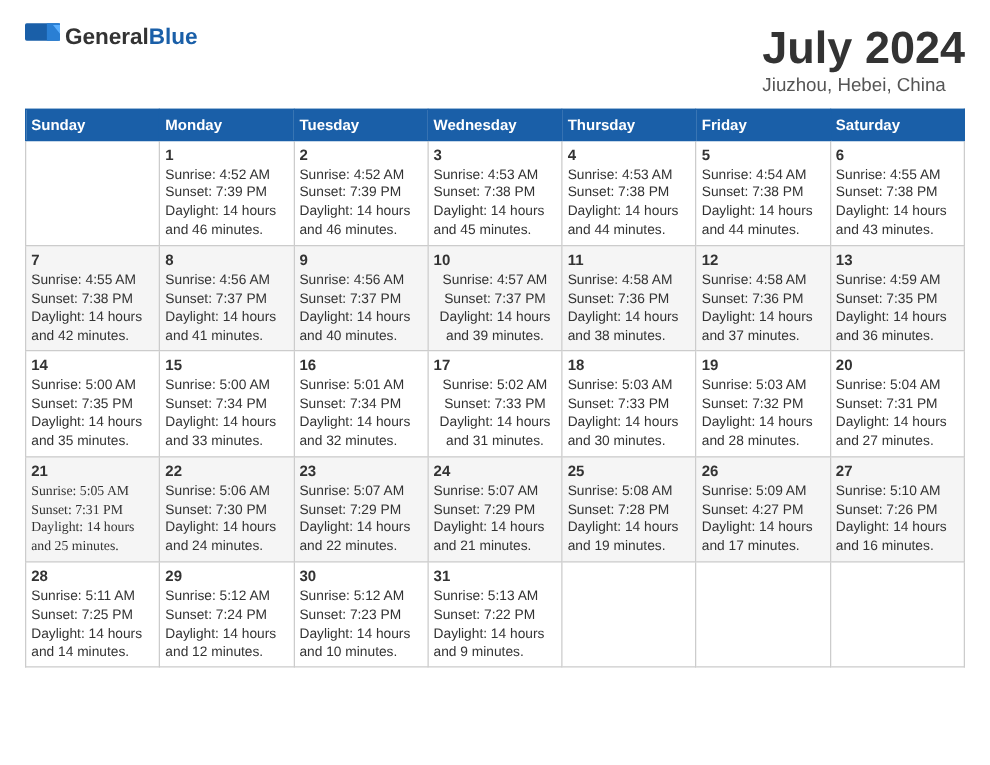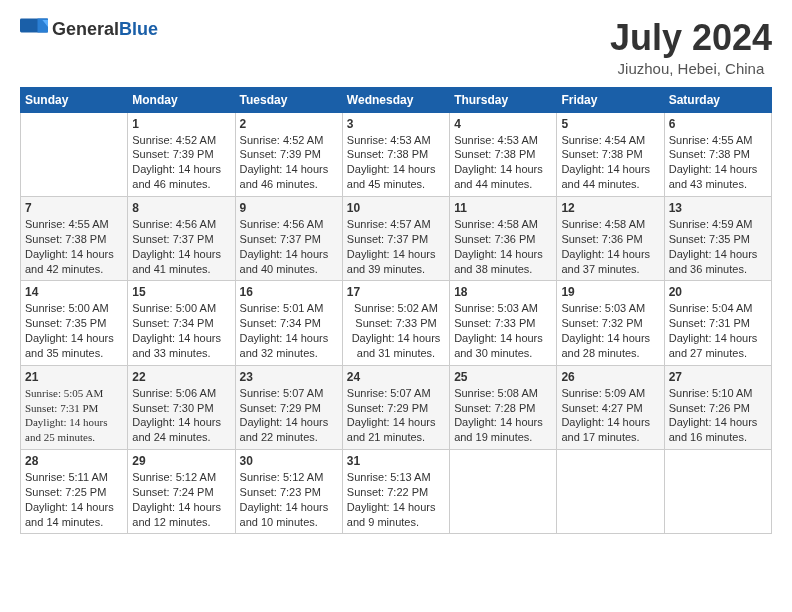--- a/index.html
+++ b/index.html
@@ -36,21 +36,21 @@
       font-size: 18px;
       font-weight: bold;
       color: #1a5fa8;
     }
     .logo-icon {
       width: 28px;
       height: 22px;
       display: inline-block;
     }
     .title-block {
-      text-align: center;
+      text-align: left;
     }
     .month-year {
       font-size: 36px;
       font-weight: bold;
       color: #333;
       line-height: 1.1;
     }
     .location {
       font-size: 15px;
       color: #555;
@@ -195,21 +195,21 @@
           </td>
           <td>
             <span class="day-number">9</span>
             <div class="cell-text" style="white-space: pre-line;">Sunrise: 4:56 AM
 Sunset: 7:37 PM
 Daylight: 14 hours
 and 40 minutes.</div>
           </td>
           <td>
             <span class="day-number">10</span>
-            <div class="cell-text" style="white-space: pre-line;">Sunrise: 4:57 AM
+            <div class="cell-text" style="white-space: pre-line; text-align: center;">Sunrise: 4:57 AM
 Sunset: 7:37 PM
 Daylight: 14 hours
 and 39 minutes.</div>
           </td>
           <td>
             <span class="day-number">11</span>
             <div class="cell-text" style="white-space: pre-line;">Sunrise: 4:58 AM
 Sunset: 7:36 PM
 Daylight: 14 hours
 and 38 minutes.</div>

